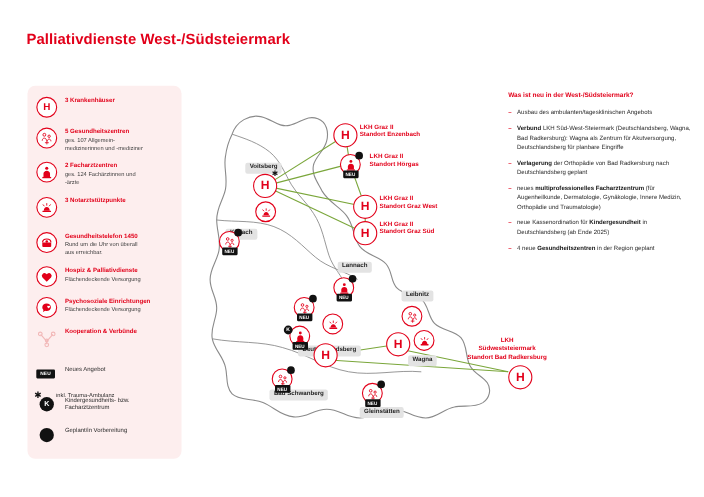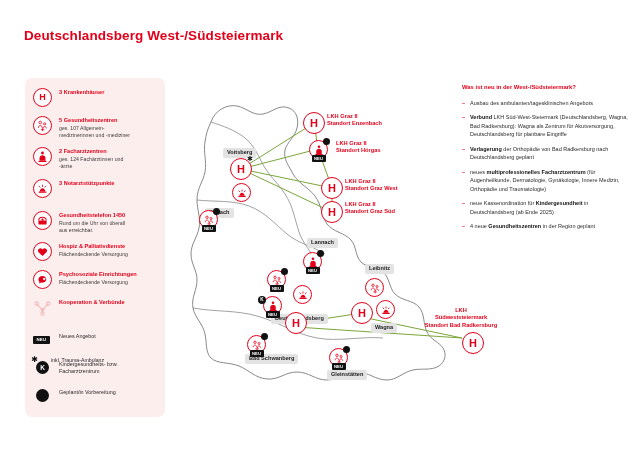--- a/index.html
+++ b/index.html
@@ -253,21 +253,21 @@
     font-weight: bold;
     color: #e2001a;
     line-height: 1.3;
     white-space: nowrap;
   }
   .mlabel.center { text-align: center; }
 </style>
 </head>
 <body>
 
-<div id="page-title">Deutschlandsberg West-/Südsteiermark</div>
+<div id="page-title">Palliativdienste West-/Südsteiermark</div>
 
 <div id="legend-panel">
 
   <div class="legend-row">
     <div class="legend-ico">
       <div class="circ">H</div>
     </div>
     <div class="legend-txt">
       <div class="legend-title">3 Krankenhäuser</div>
     </div>

